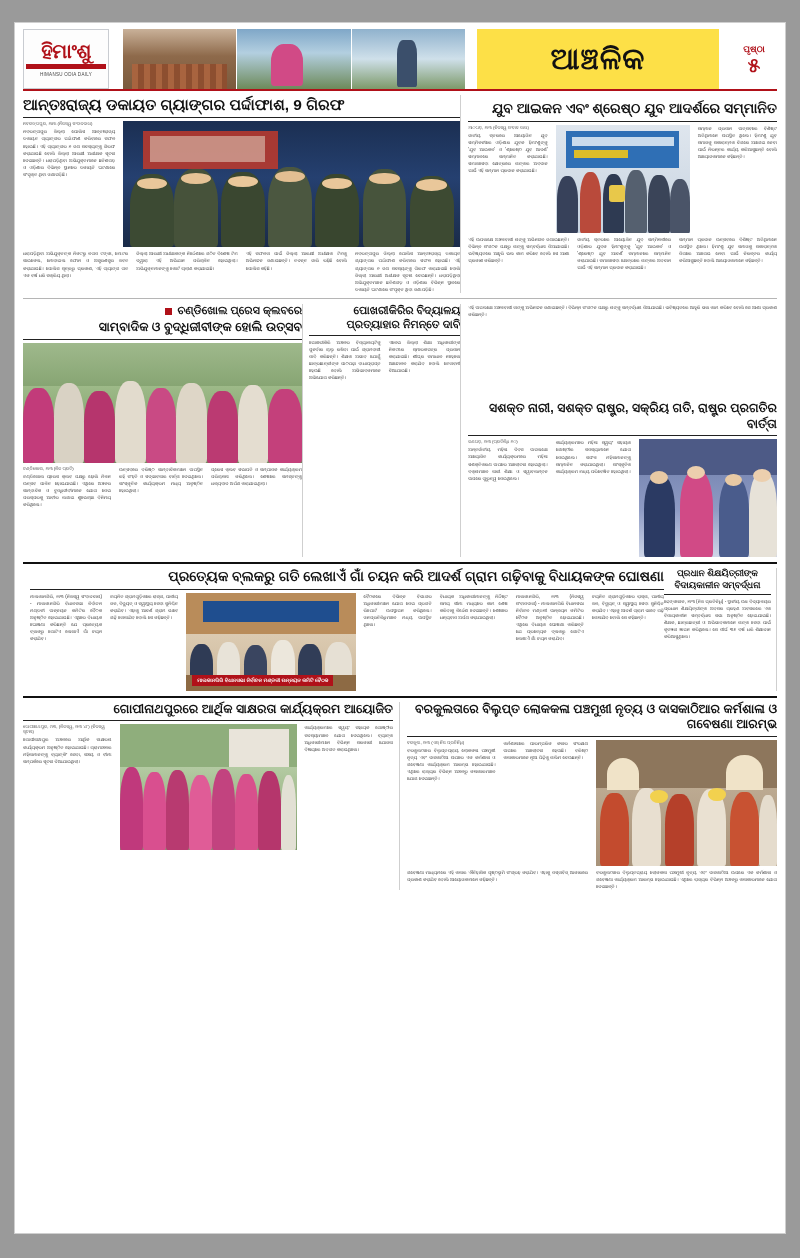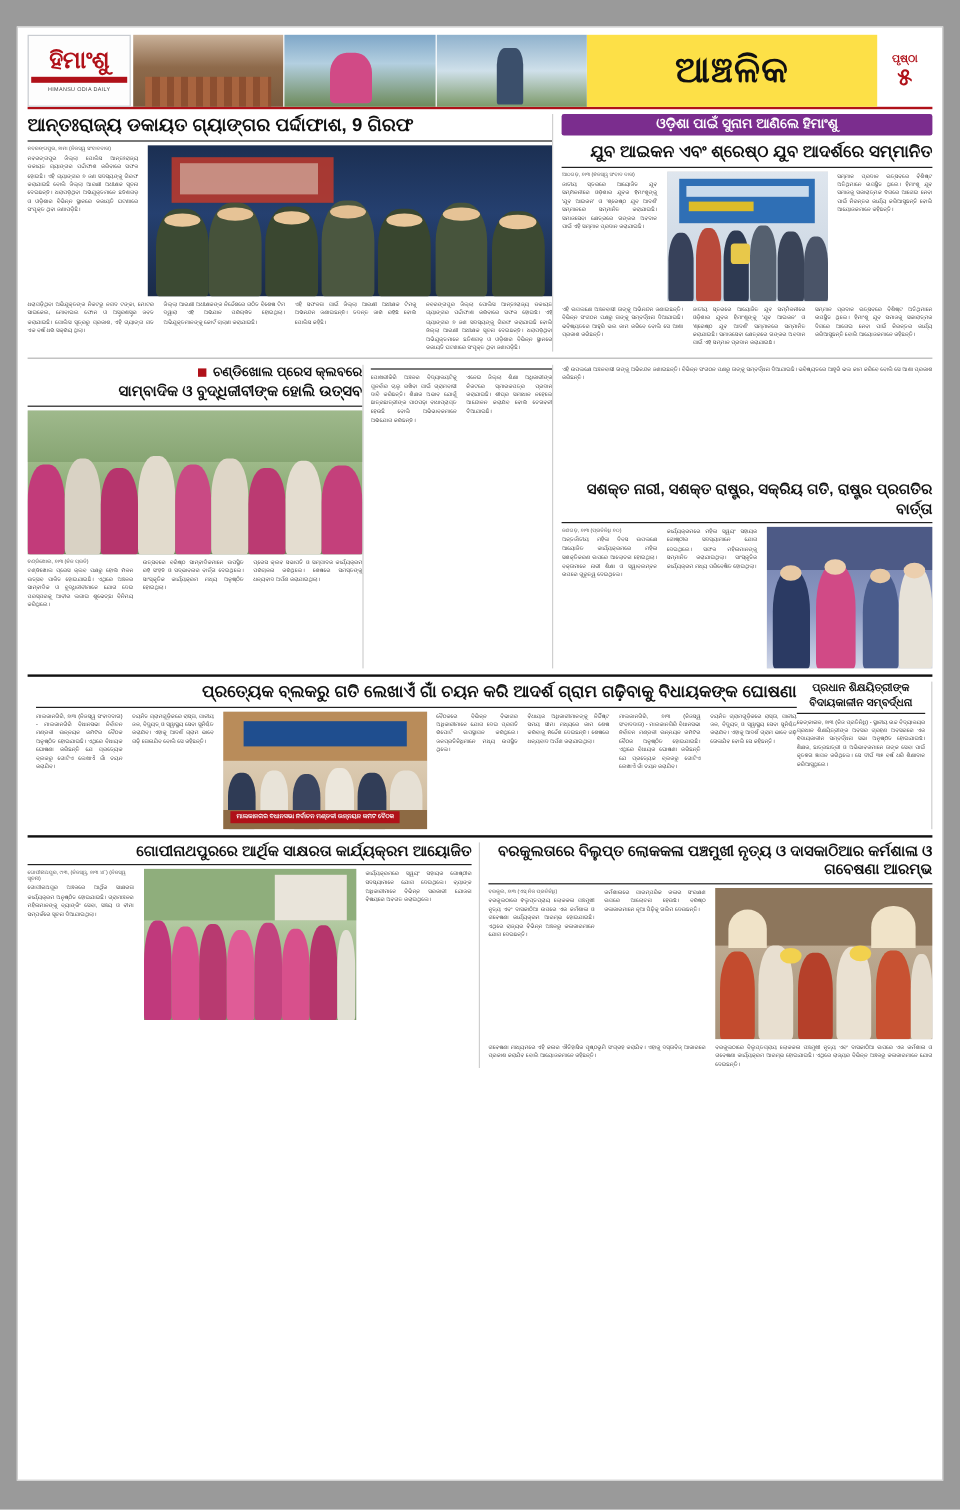--- a/index.html
+++ b/index.html
@@ -20,20 +20,21 @@
   }
 
   
   .masthead {
     position: relative;
     height: 62px;
     margin: 6px 8px 0 8px;
     display: flex;
     align-items: stretch;
     border-bottom: 2px solid #b01119;
+    gap: 12px;
   }
   .logo-box {
     width: 86px;
     border: 1px solid #c9ccd1;
     background: #fdfdfd;
     display: flex; flex-direction: column;
     align-items: center; justify-content: center;
     padding: 2px;
   }
   .logo-word {
@@ -187,21 +188,20 @@
           <div class="col" style="width:25%;">
             <div class="body-text">ଏହି ସଫଳତା ପାଇଁ ଜିଲ୍ଲା ଆରକ୍ଷୀ ଅଧୀକ୍ଷକ ଟିମକୁ ଅଭିନନ୍ଦନ ଜଣାଇଛନ୍ତି। ତଦନ୍ତ ଜାରି ରହିଛି ବୋଲି ପୋଲିସ କହିଛି।</div>
           </div>
           <div class="col" style="width:25%;">
             <div class="body-text">ନବରଙ୍ଗପୁର ଜିଲ୍ଲା ପୋଲିସ ଆନ୍ତଃରାଜ୍ୟ ଡକାୟତ ଗ୍ୟାଙ୍ଗର ପର୍ଦ୍ଦାଫାଶ କରିବାରେ ସଫଳ ହୋଇଛି। ଏହି ଗ୍ୟାଙ୍ଗର ୭ ଜଣ ସଦସ୍ୟଙ୍କୁ ଗିରଫ କରାଯାଇଛି ବୋଲି ଜିଲ୍ଲା ଆରକ୍ଷୀ ଅଧୀକ୍ଷକ ସୂଚନା ଦେଇଛନ୍ତି। ଧରାପଡ଼ିଥିବା ଅଭିଯୁକ୍ତମାନେ ଛତିଶଗଡ଼ ଓ ଓଡ଼ିଶାର ବିଭିନ୍ନ ସ୍ଥାନରେ ଡକାୟତି ଘଟଣାରେ ସଂପୃକ୍ତ ଥିବା ଜଣାପଡ଼ିଛି।</div>
           </div>
         </div>
       </div>
 
       <div style="width:42%;padding-left:7px;border-left:1px solid #cfcfcf;">
-        <div class="ribbon">ଓଡ଼ିଶା ପାଇଁ ସୁନାମ ଆଣିଲେ ହିମାଂଶୁ</div>
         <div class="hl hl-lg center" style="margin-top:5px;">ଯୁବ ଆଇକନ ଏବଂ ଶ୍ରେଷ୍ଠ ଯୁବ ଆଦର୍ଶରେ ସମ୍ମାନିତ</div>
         <div class="rule"></div>
         <div class="cols" style="margin-top:3px;">
           <div class="col" style="width:27%;">
             <div class="cap">ଆଠଗଡ଼, ୭ା୩ (ନିଜସ୍ୱ ସଂବାଦ ଦାତା)</div>
             <div class="body-text" style="margin-top:2px;">ଜାତୀୟ ସ୍ତରରେ ଆୟୋଜିତ ଯୁବ ସମ୍ମିଳନୀରେ ଓଡ଼ିଶାର ଯୁବକ ହିମାଂଶୁଙ୍କୁ 'ଯୁବ ଆଇକନ' ଓ 'ଶ୍ରେଷ୍ଠ ଯୁବ ଆଦର୍ଶ' ସମ୍ମାନରେ ସମ୍ମାନିତ କରାଯାଇଛି। ସମାଜସେବା କ୍ଷେତ୍ରରେ ତାଙ୍କର ଅବଦାନ ପାଇଁ ଏହି ସମ୍ମାନ ପ୍ରଦାନ କରାଯାଇଛି।</div>
           </div>
           <div class="col" style="width:46%;">
             <div class="photo" style="height:108px;">
               <div class="sky" style="background:linear-gradient(#dfe6ee 0%,#c7d3e0 100%);"></div>
@@ -266,20 +266,21 @@
           <div class="col" style="width:33%;">
               <div class="body-text">ଉତ୍ସବରେ ବରିଷ୍ଠ ସାମ୍ବାଦିକମାନେ ଉପସ୍ଥିତ ରହି ସଂହତି ଓ ସଦ୍ଭାବନାର ବାର୍ତ୍ତା ଦେଇଥିଲେ। ସାଂସ୍କୃତିକ କାର୍ଯ୍ୟକ୍ରମ ମଧ୍ୟ ଅନୁଷ୍ଠିତ ହୋଇଥିଲା।</div>
             </div>
           <div class="col" style="width:34%;">
               <div class="body-text">ପ୍ରେସ କ୍ଲବ ସଭାପତି ଓ ସମ୍ପାଦକ କାର୍ଯ୍ୟକ୍ରମ ପରିଚାଳନା କରିଥିଲେ। ଶେଷରେ ସମସ୍ତଙ୍କୁ ଧନ୍ୟବାଦ ଅର୍ପଣ କରାଯାଇଥିଲା।</div>
             </div>
         </div>
       </div>
 
       <div style="width:21%;padding-left:6px;border-left:1px solid #cfcfcf;">
+        <div class="hl hl-sm center">ପୋଖରୀକିରିର ବିଦ୍ୟାଳୟ ପ୍ରତ୍ୟାହାର ନିମନ୍ତେ ଦାବି</div>
         <div class="rule"></div>
         <div class="cols" style="margin-top:3px;">
           <div class="col" style="width:50%;">
               <div class="body-text">ପୋଖରୀକିରି ଅଞ୍ଚଳର ବିଦ୍ୟାଳୟଟିକୁ ପୁନର୍ବାର ଚାଲୁ ରଖିବା ପାଇଁ ଗ୍ରାମବାସୀ ଦାବି କରିଛନ୍ତି। ଶିକ୍ଷକ ଅଭାବ ଯୋଗୁଁ ଛାତ୍ରଛାତ୍ରୀଙ୍କ ପାଠପଢ଼ା ବାଧାପ୍ରାପ୍ତ ହେଉଛି ବୋଲି ଅଭିଭାବକମାନେ ଅଭିଯୋଗ କରିଛନ୍ତି।</div>
             </div>
           <div class="col" style="width:50%;">
               <div class="body-text">ଏନେଇ ଜିଲ୍ଲା ଶିକ୍ଷା ଅଧିକାରୀଙ୍କ ନିକଟରେ ସ୍ମାରକପତ୍ର ପ୍ରଦାନ କରାଯାଇଛି। ଶୀଘ୍ର ସମାଧାନ ନହେଲେ ଆନ୍ଦୋଳନ କରାଯିବ ବୋଲି ଚେତାବନୀ ଦିଆଯାଇଛି।</div>
             </div>
         </div>
       </div>

